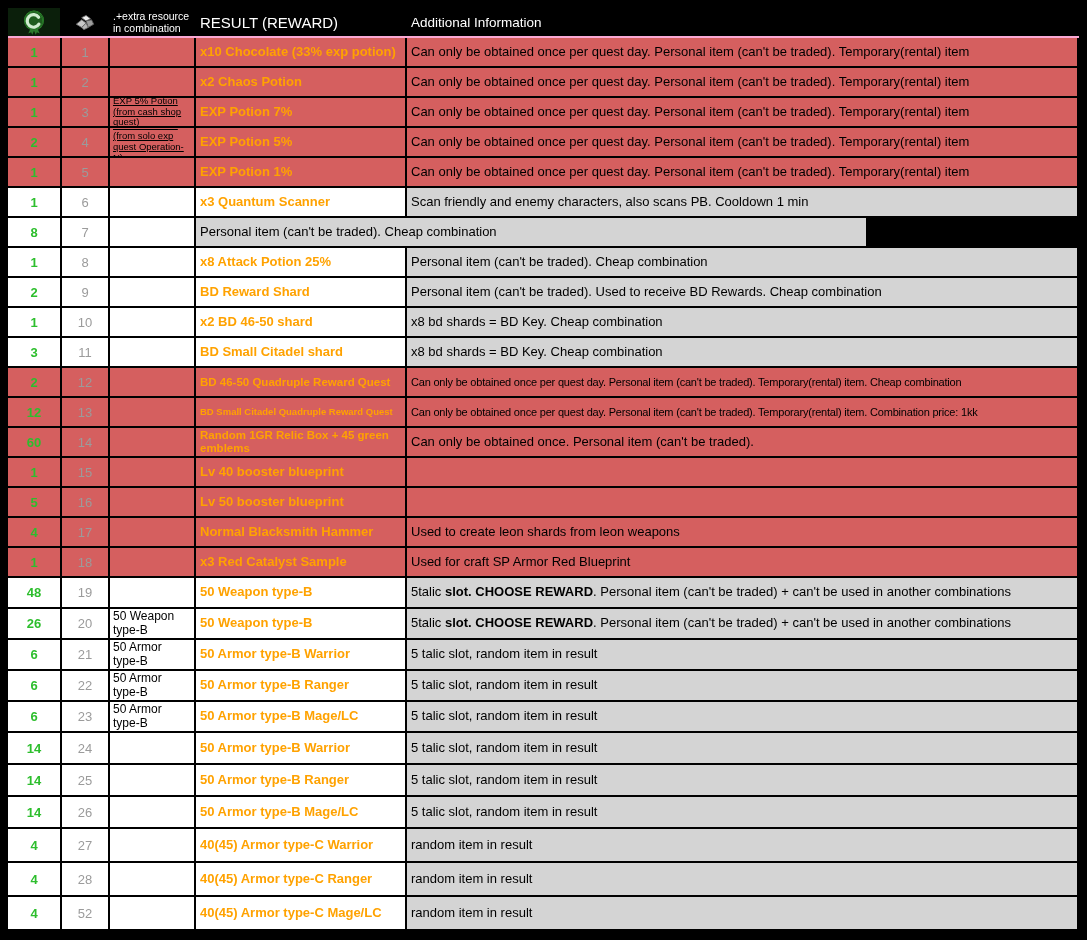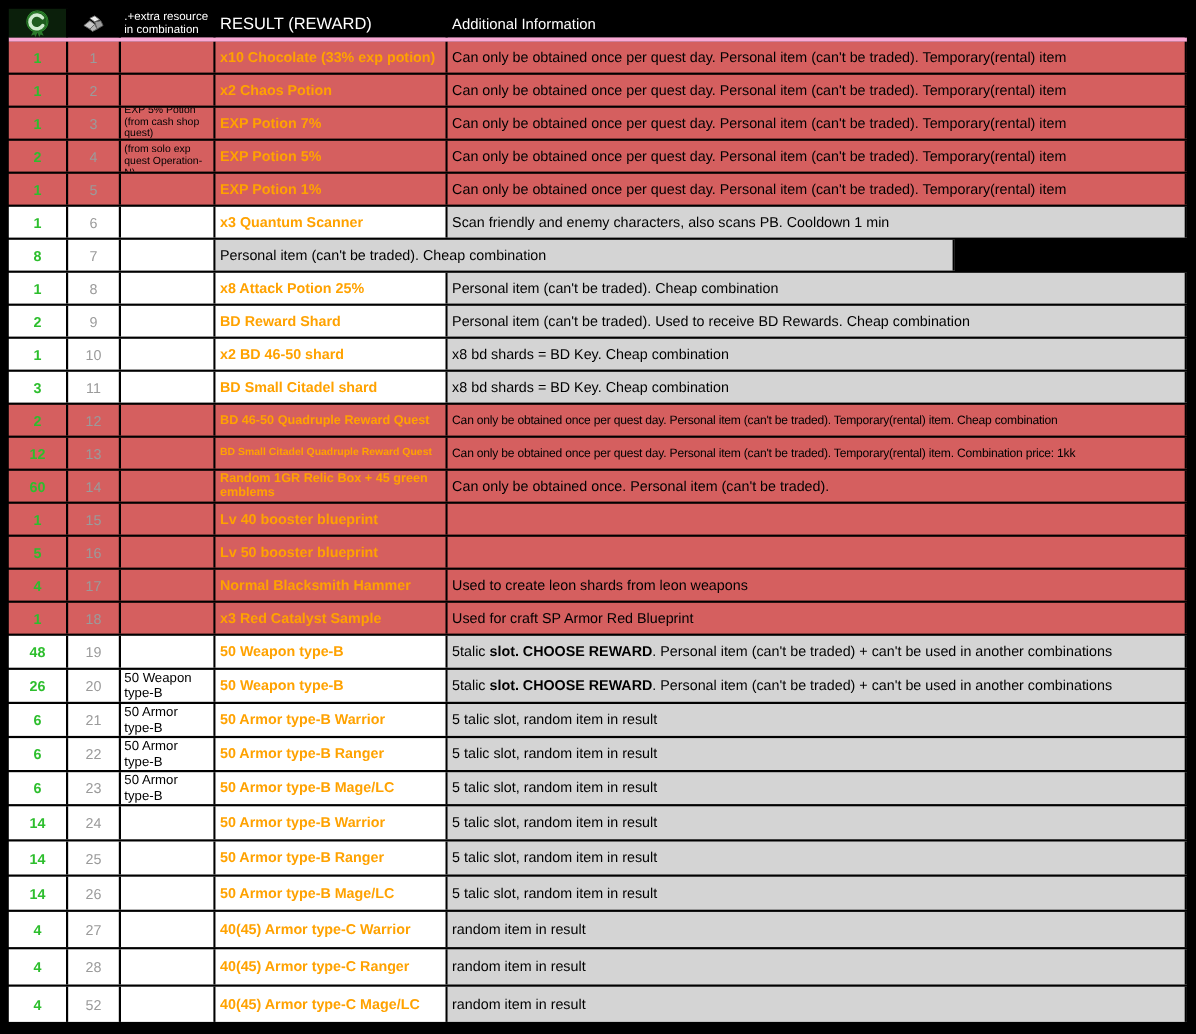--- a/index.html
+++ b/index.html
@@ -5,21 +5,21 @@
   html,body{margin:0;padding:0;background:#000;}
   body{
     width:1087px;height:940px;
     box-sizing:border-box;
     padding:8px;
     font-family:"Liberation Sans",sans-serif;
     overflow:hidden;
   }
   .tbl{width:1071px;}
   .hrow,.row{display:flex;width:1071px;box-sizing:border-box;}
-  .hrow{height:30px;background:#000;border-bottom:4px solid #f9a8d4;}
+  .hrow{height:30px;background:#000;border-bottom:2px solid #f9a8d4;}
   .row{height:30px;border-bottom:2px solid #000;}
   .rows .row:nth-child(n+19){height:31px;}
   .rows .row:nth-child(n+24){height:32px;}
   .rows .row:nth-child(n+27){height:34px;}
 
   .c{box-sizing:border-box;border-right:2px solid #000;display:flex;align-items:center;overflow:hidden;}
   .c1{width:54px;justify-content:center;}
   .c2{width:48px;justify-content:center;}
   .c3{width:86px;padding:1px 3px;}
   .c4{width:211px;padding:1px 4px;}
@@ -34,21 +34,21 @@
   .h-info{font-size:13.5px;color:#e8e8e8;}
 
   
   .row.red .c{background:#d55f5f;}
   .row.plain .c{background:#fff;}
   .row.plain .c5{background:#d4d4d4;}
 
   .count{font-size:13px;font-weight:bold;color:#2dbe2d;}
   .num{font-size:13px;color:#9b9b9b;}
   .extra{font-size:12px;color:#000;line-height:1.15;}
-  .extra.small-extra{font-size:9.5px;}
+  .extra.small-extra{font-size:9.5px;text-decoration:underline;}
   .result{font-size:13px;font-weight:bold;color:#ffa200;line-height:1.1;}
   .result.small{font-size:11.5px;}
   .result.xsmall{font-size:9.5px;text-align:right;}
   .info{font-size:13px;color:#000;line-height:1.12;}
   .info.condensed{font-size:11px;letter-spacing:-0.2px;}
 
   svg{display:block;}
 </style>
 </head>
 <body>

